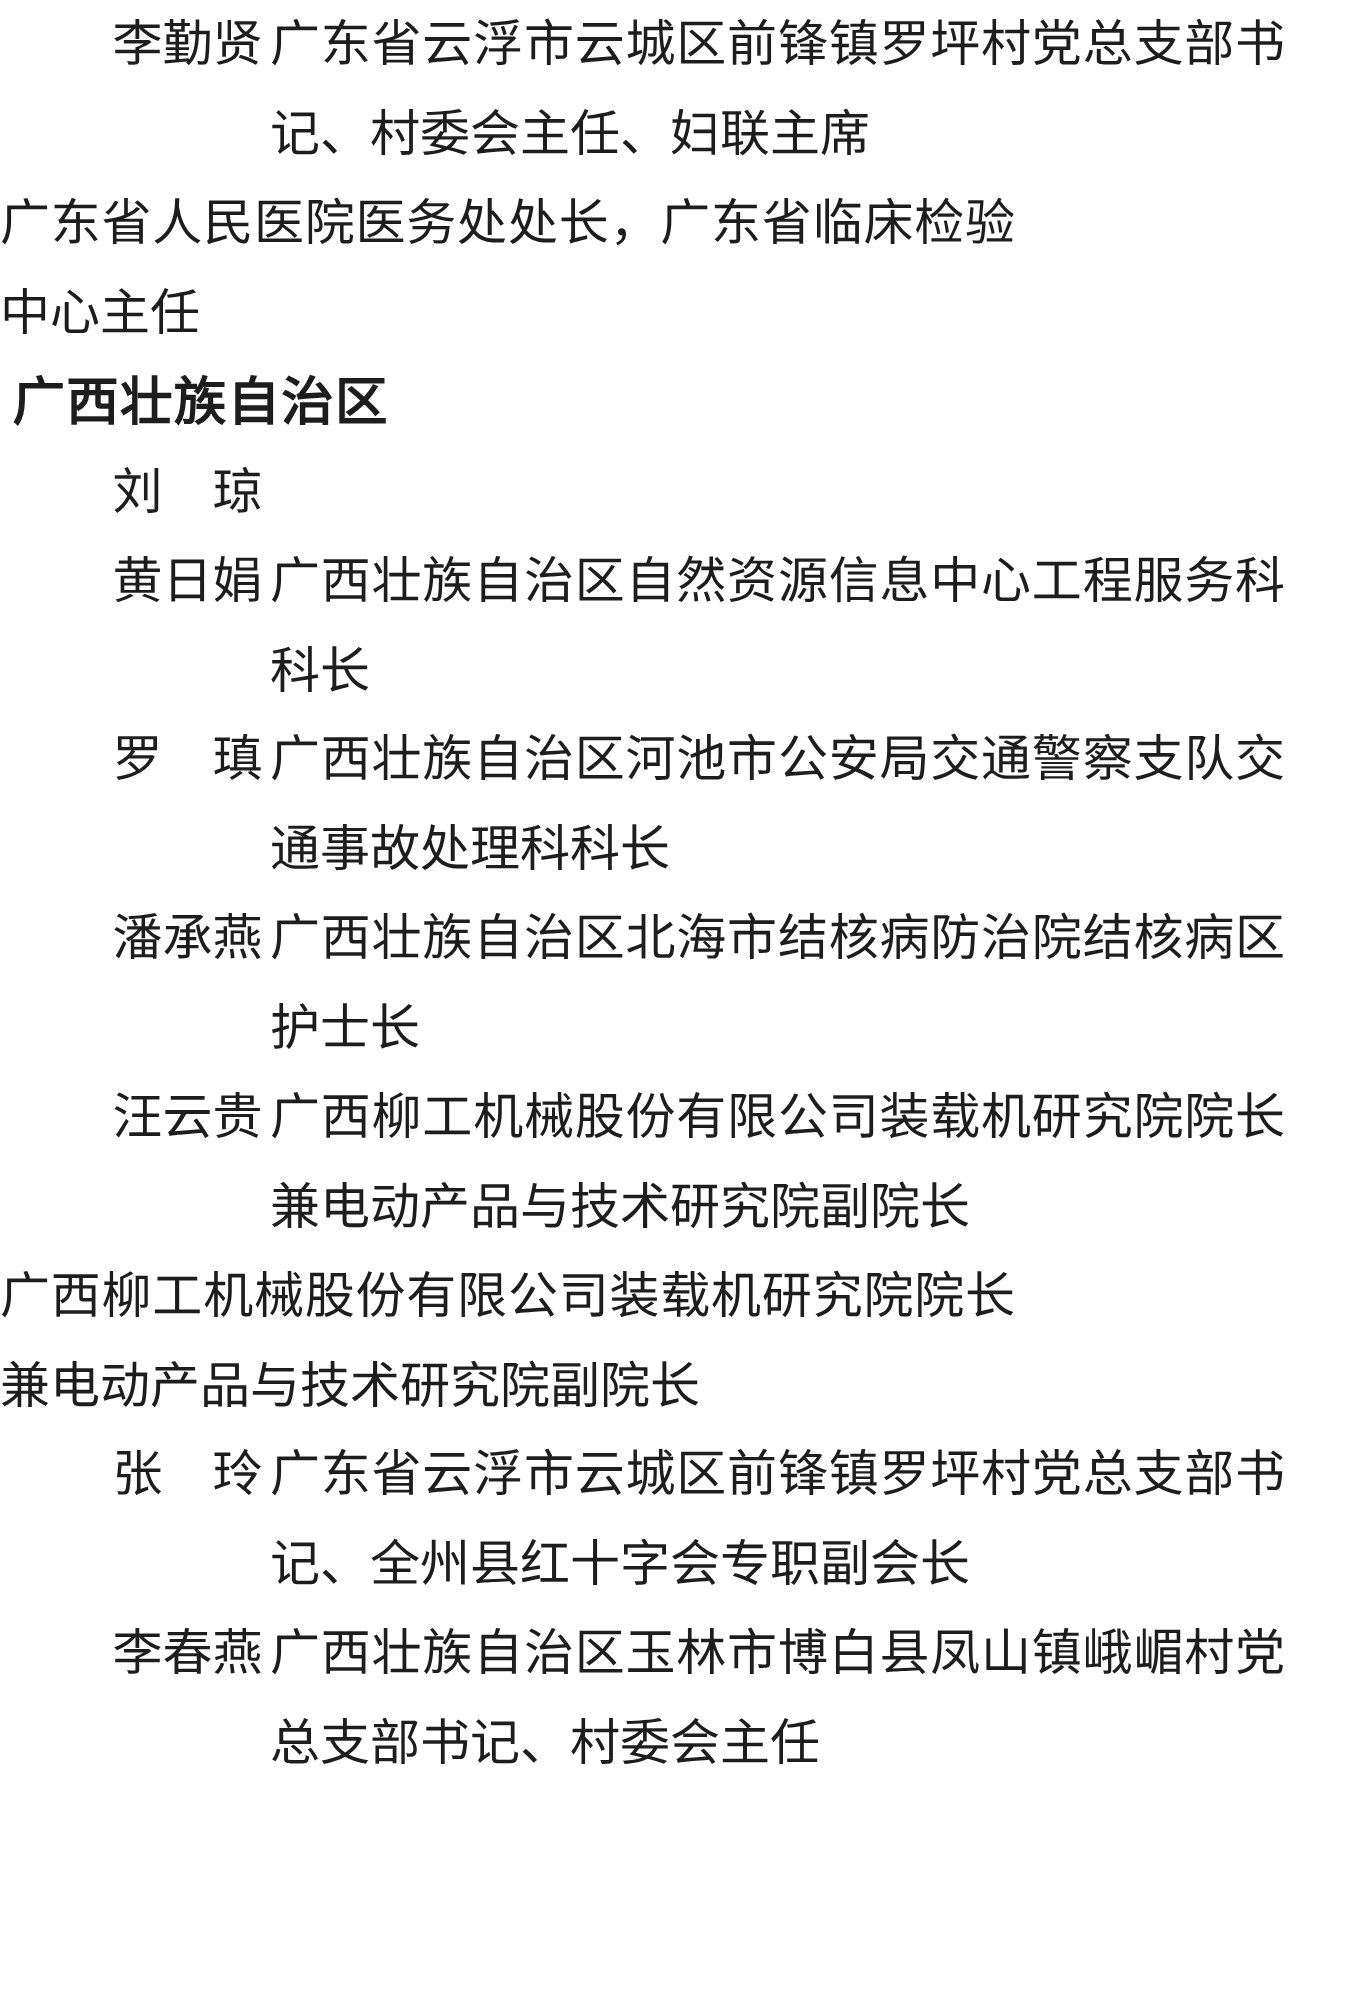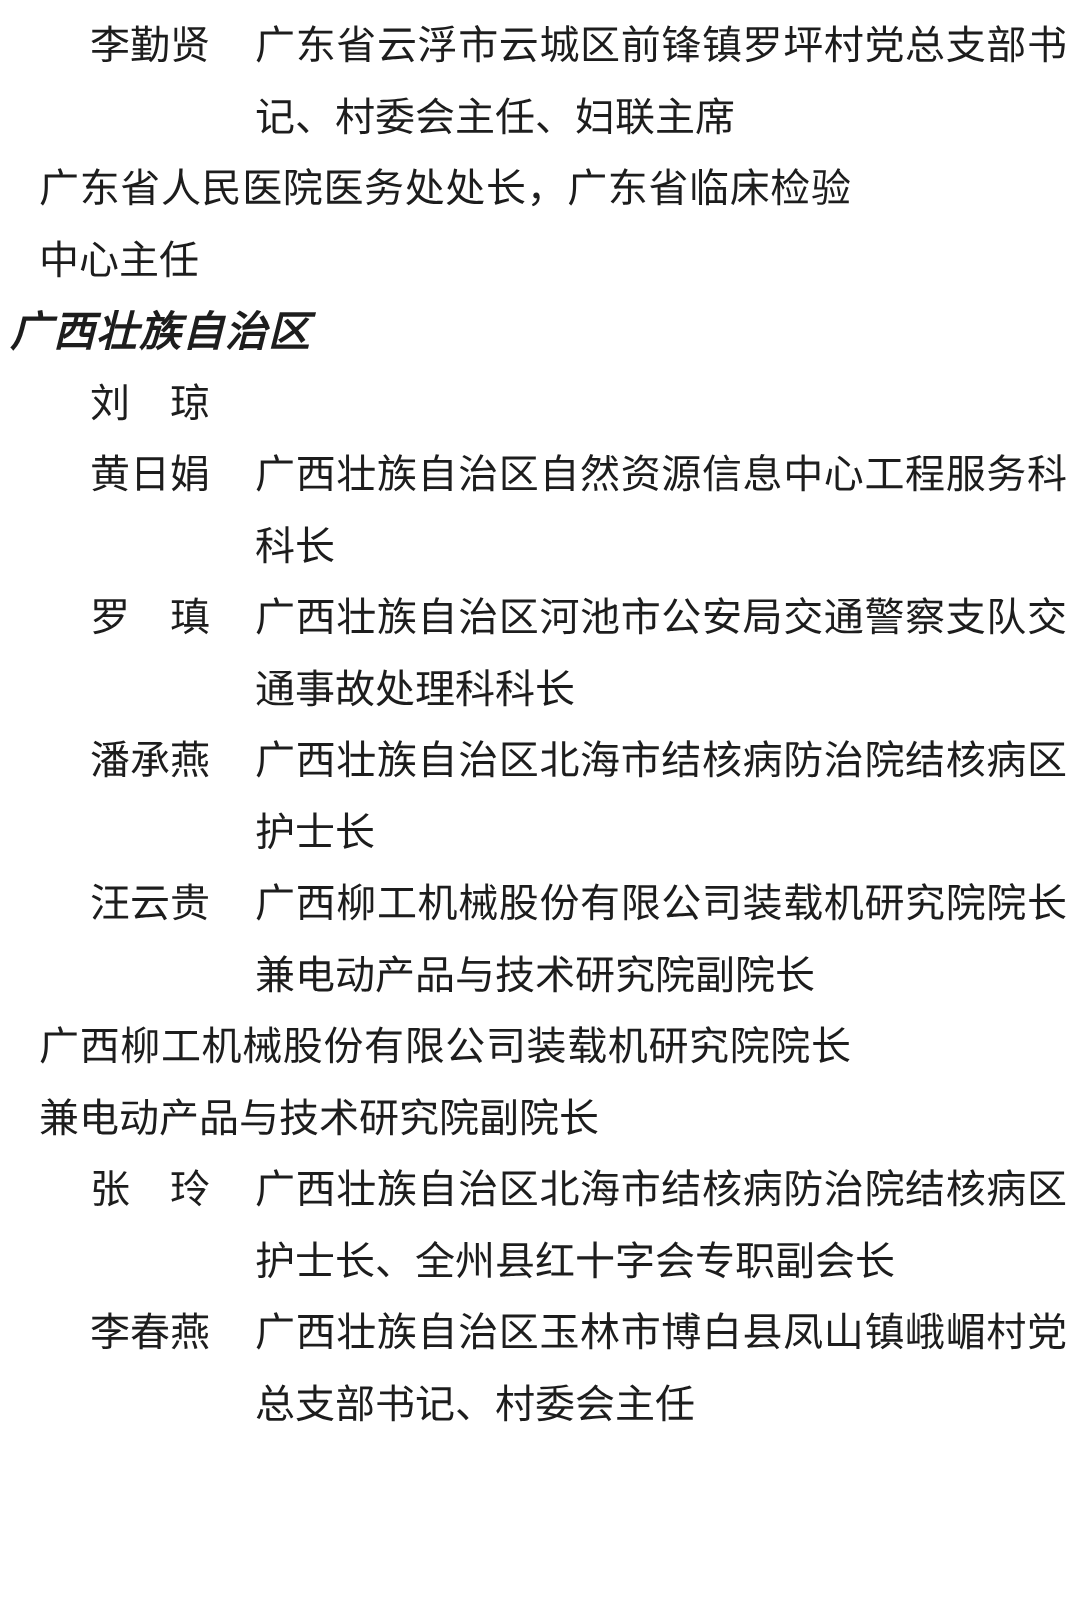--- a/index.html
+++ b/index.html
@@ -8,48 +8,45 @@
     background: #ffffff;
   }
   body {
     width: 1080px;
     height: 1597px;
     overflow: hidden;
     color: #1d1d1d;
     font-family: "Liberation Serif", "DejaVu Serif", serif;
   }
   .doc {
-    padding-top: 10px;
     font-size: 40px;
     line-height: 71.5px;
   }
   .entry {
     display: flex;
     align-items: flex-start;
   }
   .entry-name {
     flex: 0 0 auto;
     margin-left: 90px;
     width: 126px;
     white-space: nowrap;
     overflow: hidden;
   }
   .entry-title {
-    margin-left: 39px;
     width: 812px;
     text-align: justify;
     text-justify: inter-character;
   }
   .section-head {
     margin-left: 10px;
     font-family: "Liberation Sans", "DejaVu Sans", sans-serif;
     font-weight: bold;
     font-size: 42px;
     letter-spacing: 1px;
-    font-style: italic;
   }
 </style>
 </head>
 <body>
 
 <div class="doc">
 
   <div class="entry">
     <div class="entry-name">李勤贤</div>
     <div class="entry-title">广东省云浮市云城区前锋镇罗坪村党总支部书记、村委会主任、妇联主席</div>
@@ -85,21 +82,21 @@
     <div class="entry-name">汪云贵</div>
     <div class="entry-title">广西柳工机械股份有限公司装载机研究院院长兼电动产品与技术研究院副院长</div>
   </div>
 
   <div class="entry">
     <div class="entry-title">广西柳工机械股份有限公司装载机研究院院长兼电动产品与技术研究院副院长</div>
   </div>
 
   <div class="entry">
     <div class="entry-name">张　玲</div>
-    <div class="entry-title">广西壮族自治区北海市结核病防治院结核病区护士长、全州县红十字会专职副会长</div>
+    <div class="entry-title">广东省云浮市云城区前锋镇罗坪村党总支部书记、全州县红十字会专职副会长</div>
   </div>
 
   <div class="entry">
     <div class="entry-name">李春燕</div>
     <div class="entry-title">广西壮族自治区玉林市博白县凤山镇峨嵋村党总支部书记、村委会主任</div>
   </div>
 
 </div>
 
 </body></html>

